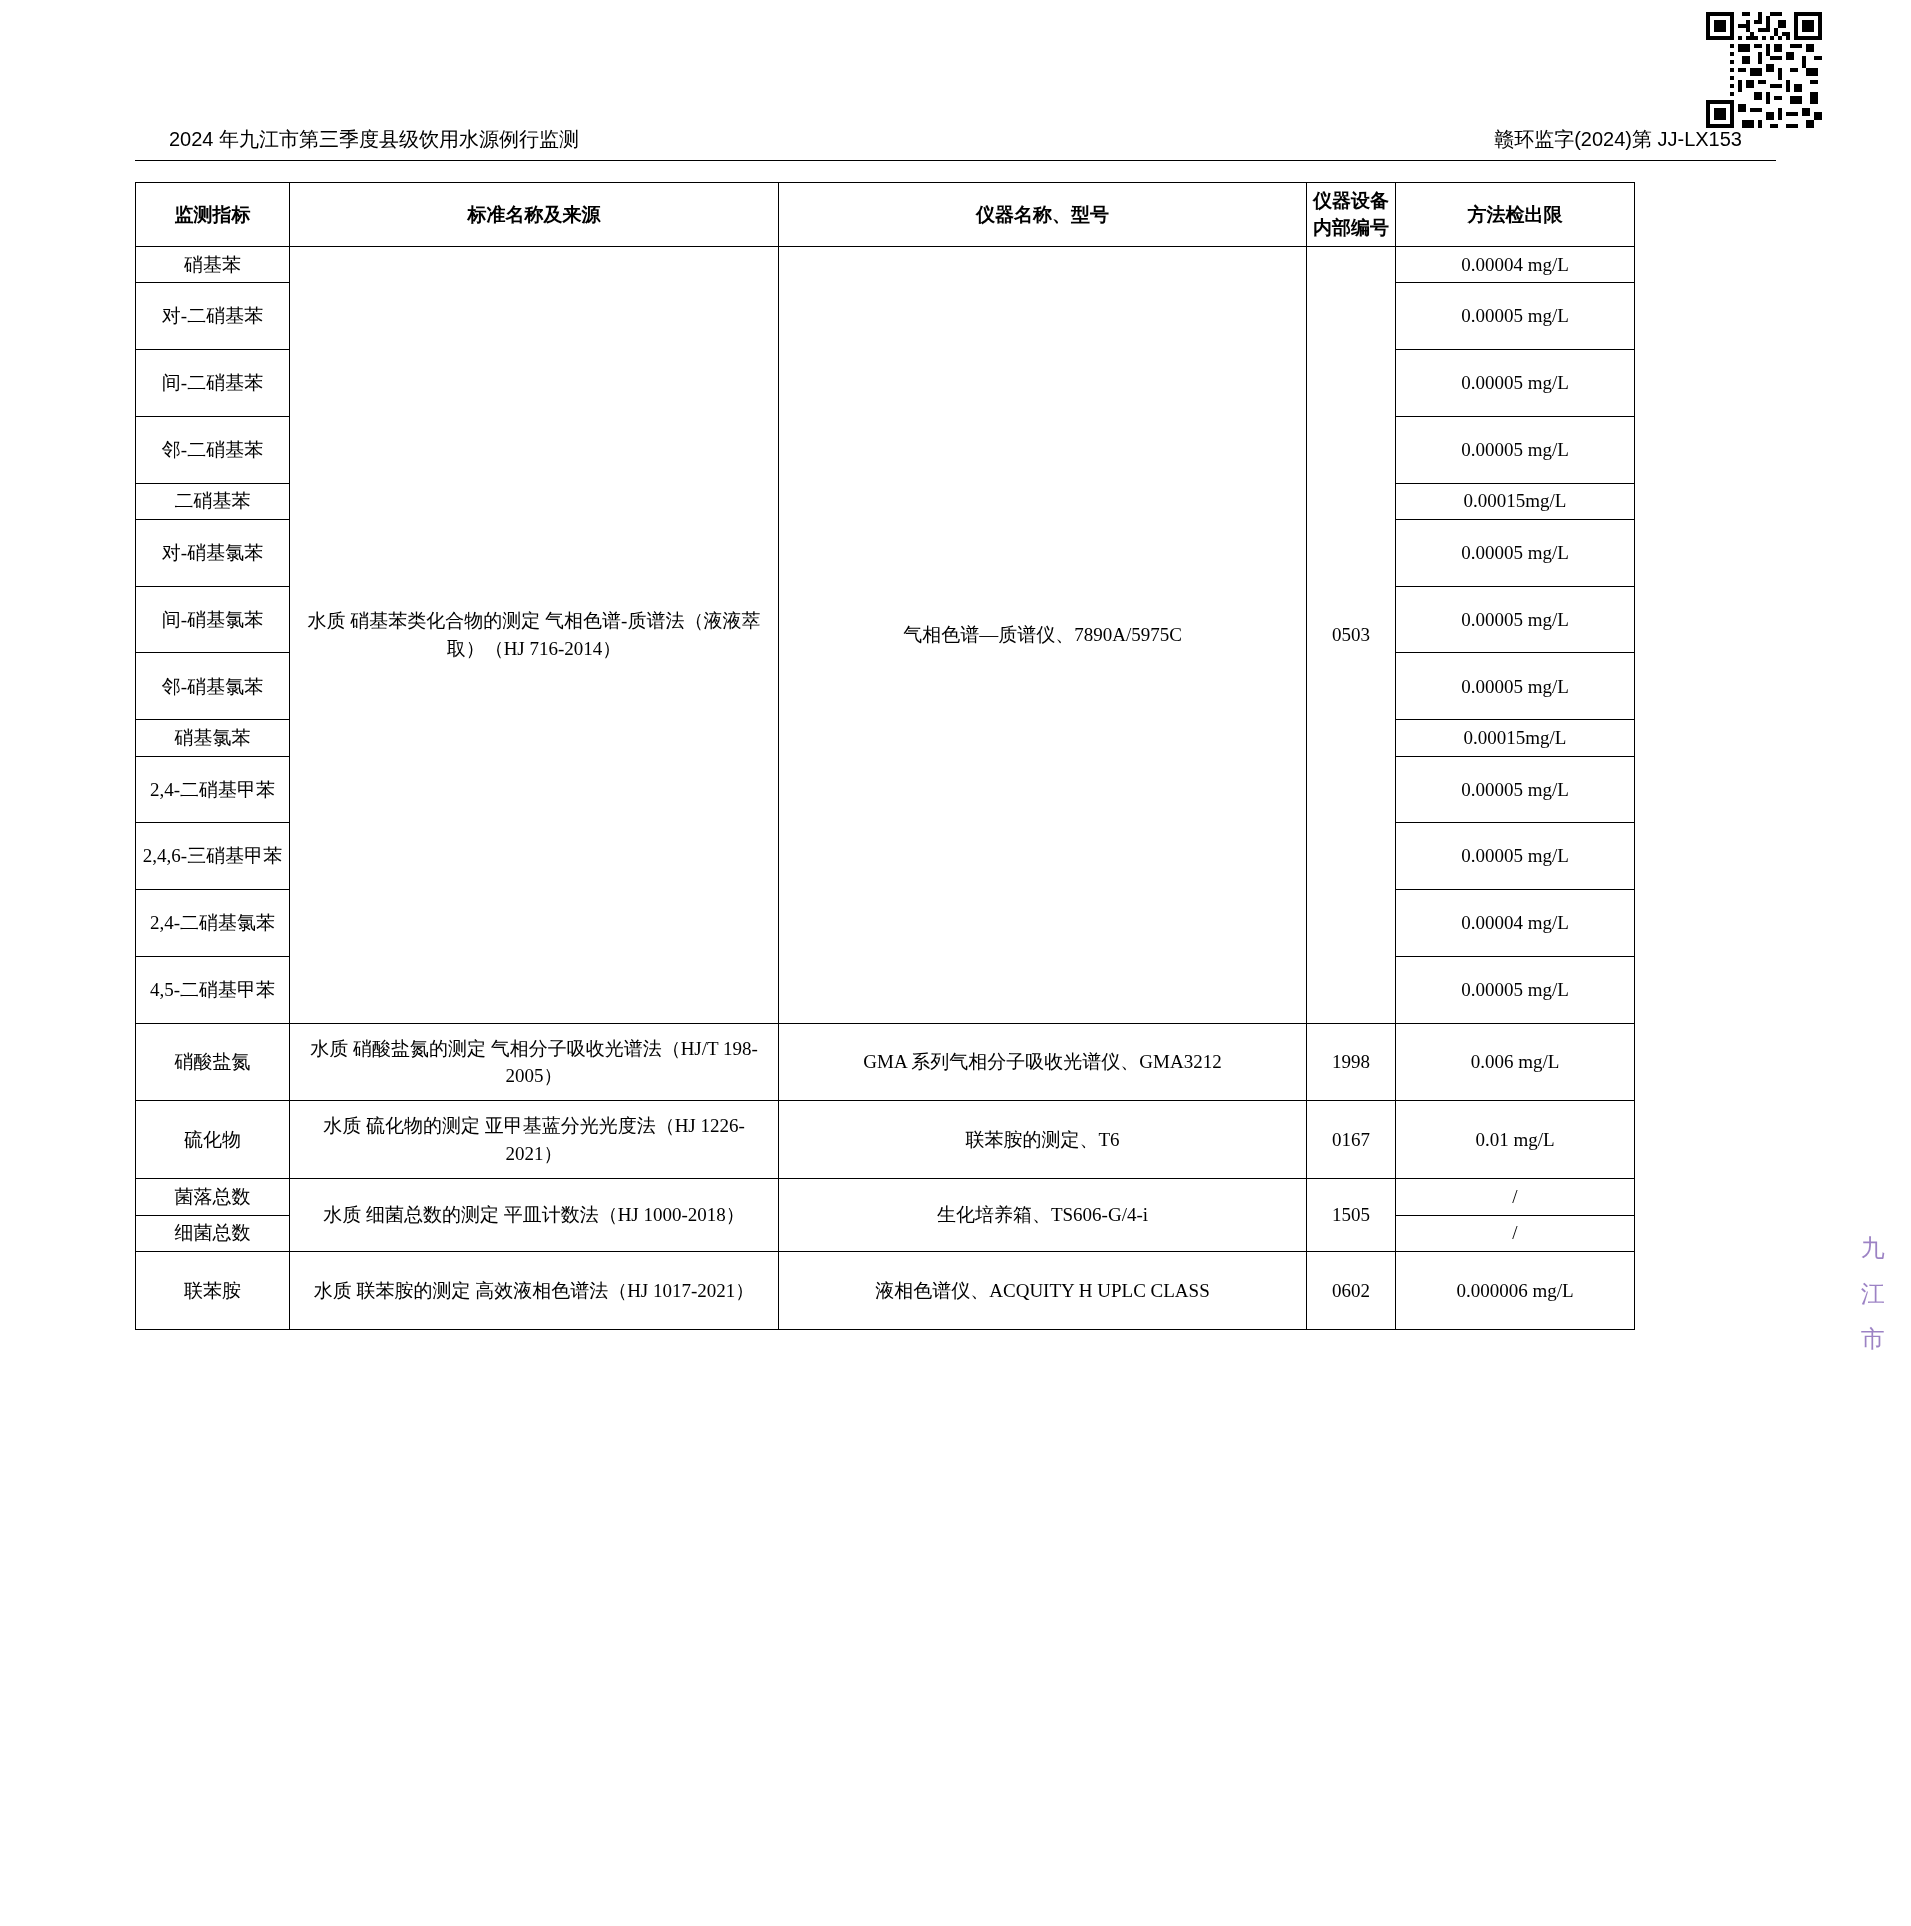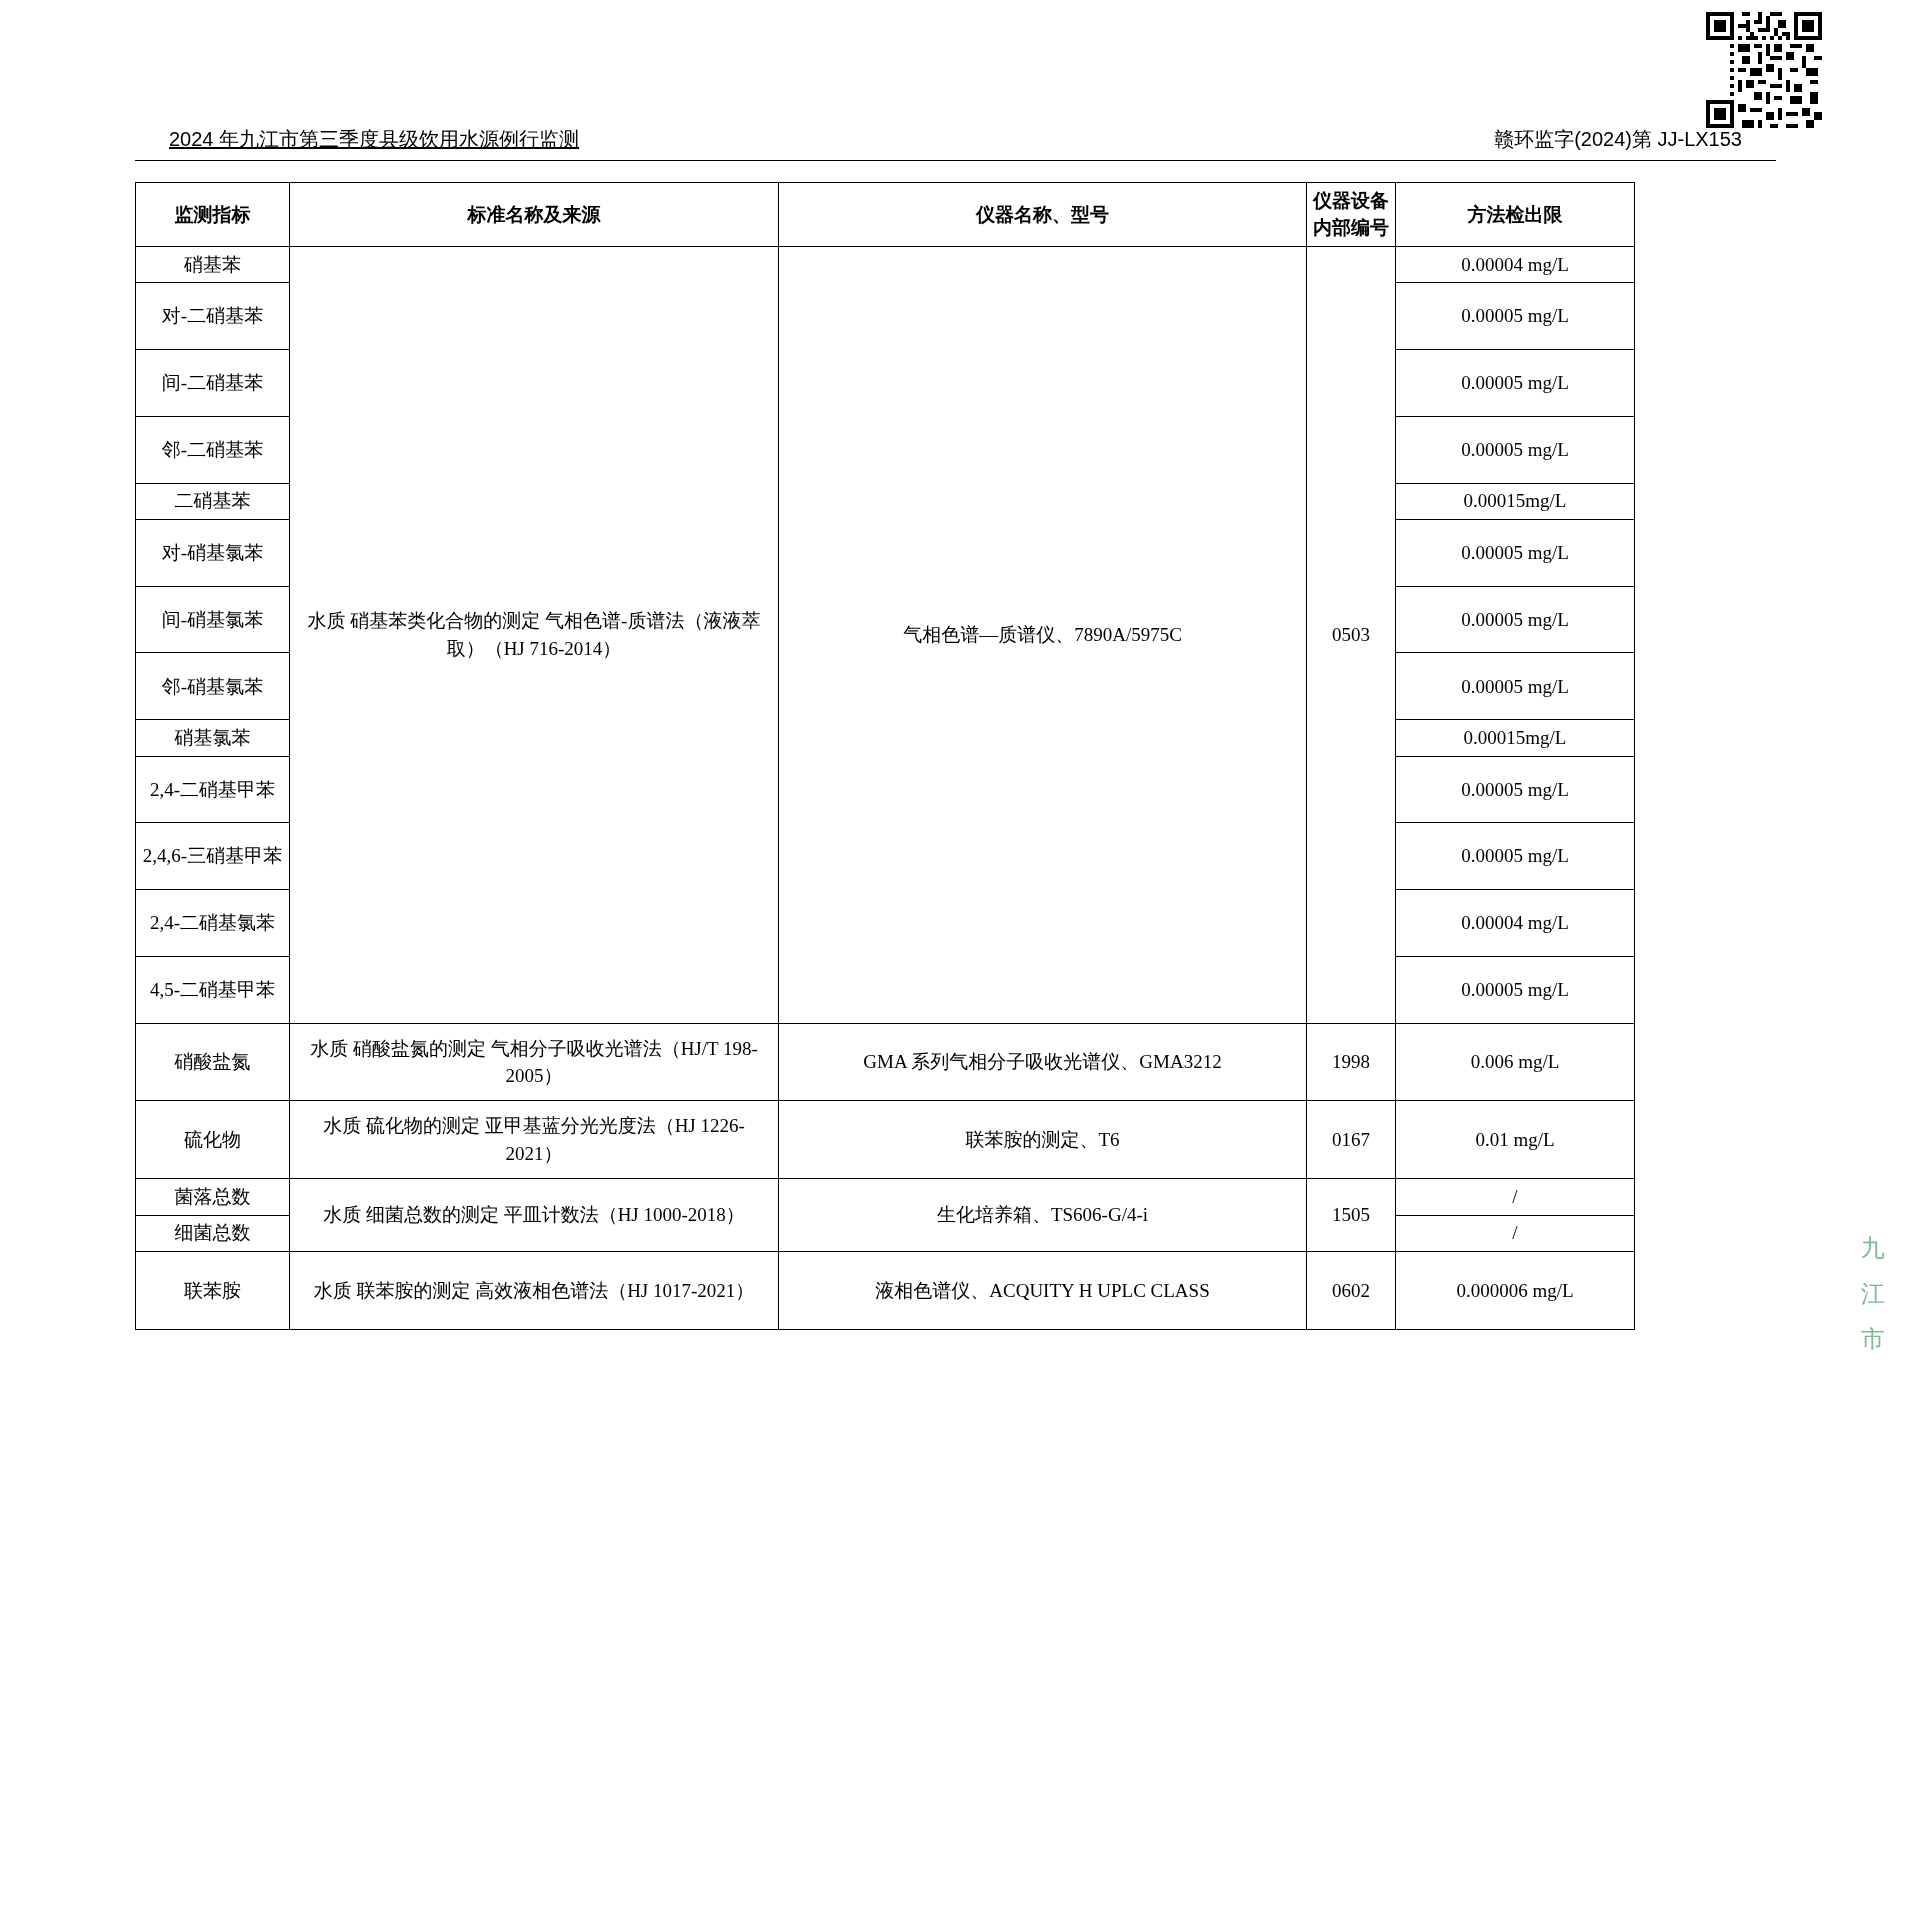--- a/index.html
+++ b/index.html
@@ -36,21 +36,21 @@
     position: absolute;
     top: 127px;
     left: 169px;
     right: 169px;
     display: flex;
     justify-content: space-between;
     align-items: flex-end;
     font-size: 20px;
     line-height: 1.2;
   }
-  .header-left { font-family: "Liberation Sans", sans-serif; text-decoration: underline; }
+  .header-left { font-family: "Liberation Sans", sans-serif; }
   .header-right { font-family: "Liberation Sans", sans-serif; }
 
   .header-rule {
     position: absolute;
     top: 160px;
     left: 135px;
     right: 135px;
     border-top: 1.2px solid #000;
   }
 
@@ -102,21 +102,21 @@
   }
   td.tall { height: 58px; }
   td.tall2 { height: 69px; }
 
   
   .side-mark {
     position: absolute;
     right: 14.6px;
     top: 1225px;
     width: 46px;
-    color: #15803d;
+    color: #4c1d95;
     font-size: 24px;
     line-height: 1.9;
     font-family: "Liberation Sans", sans-serif;
     opacity: 0.55;
     text-align: center;
     letter-spacing: 1.5px;
   }
 </style>
 </head>
 <body>

